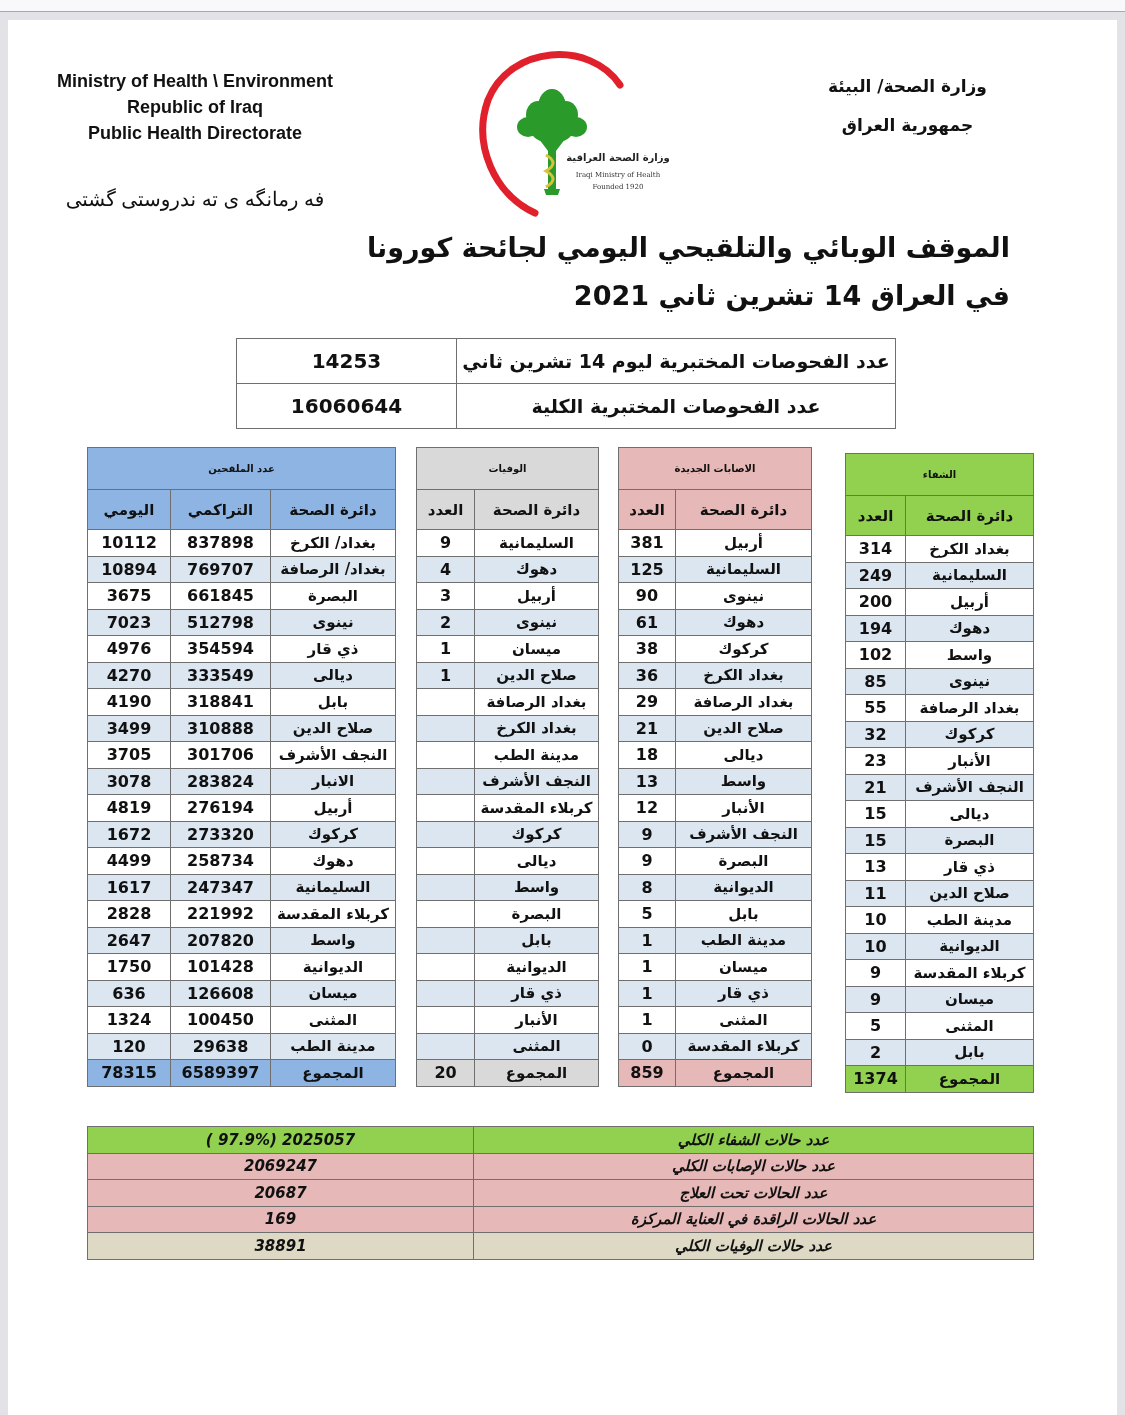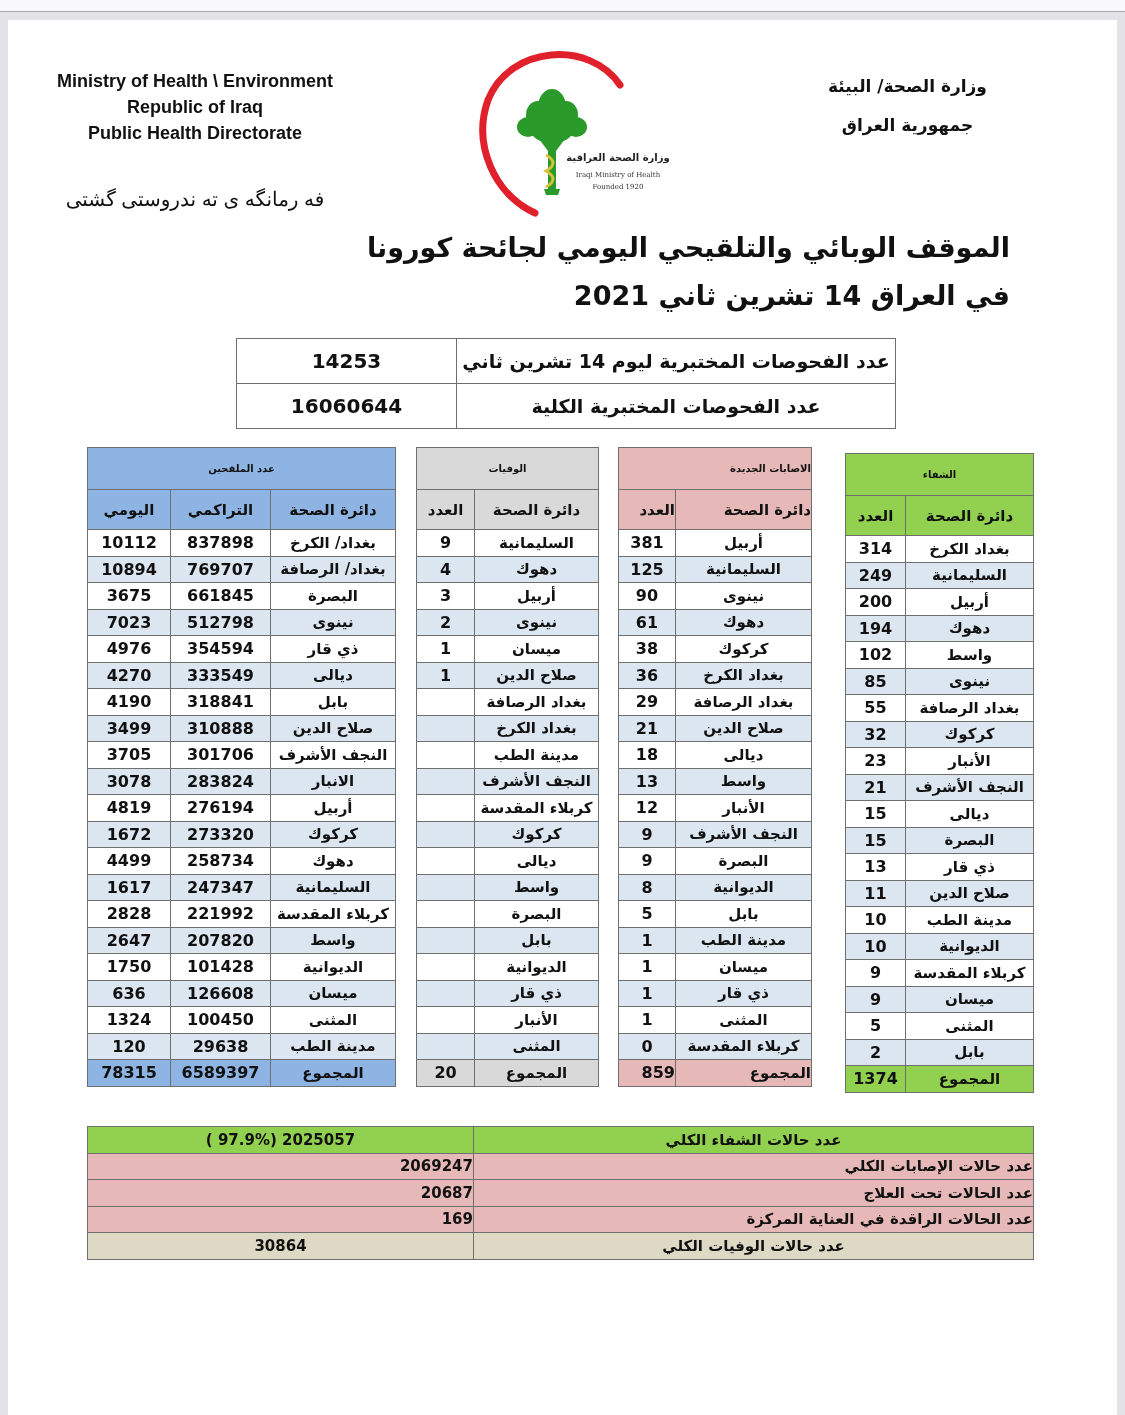--- a/index.html
+++ b/index.html
@@ -20,26 +20,26 @@
   .tests td{height:44px;}
   .tests .lbl{direction:rtl;font-size:19px;margin-left:30px;}
   .tbl{top:447px;font-size:15px;direction:rtl;}
   .tbl td{height:25.5px;}
   .tbl .hdr1 td{height:41px;font-size:10px;}
   .tbl .hdr2 td{height:39px;font-size:15px;}
   .tbl tr.even td{background:#dce6f1;}
   .tbl tr.odd td{background:#ffffff;}
   .tbl .num{font-size:16px;}
   .green{background:#92d050 !important;}
-  .pink{background:#e6b8b7 !important;text-align:right;}
+  .pink{background:#e6b8b7 !important;}
   .gray{background:#d9d9d9 !important;}
   .blue{background:#8db4e2 !important;}
   .tan{background:#ddd9c4 !important;}
   .summary{left:87px;top:1126px;width:946px;font-size:15px;}
-  .summary td{height:25.5px;}
+  .summary td{height:25.5px;font-style:italic;}
   .summary .lbl{direction:rtl;}
 </style>
 </head>
 <body>
 
 <div class="topbar"></div>
 <div class="frame"></div>
 <div class="paper"></div>
 
 <div class="abs en-head">
@@ -552,17 +552,17 @@
       </tr>
       <tr>
         <td class="pink">20687</td>
         <td class="pink lbl">عدد الحالات تحت العلاج</td>
       </tr>
       <tr>
         <td class="pink">169</td>
         <td class="pink lbl">عدد الحالات الراقدة في العناية المركزة</td>
       </tr>
       <tr>
-        <td class="tan">30864</td>
+        <td class="tan">38891</td>
         <td class="tan lbl">عدد حالات الوفيات الكلي</td>
       </tr>
     </tbody>
 </table>
 
 </body></html>

